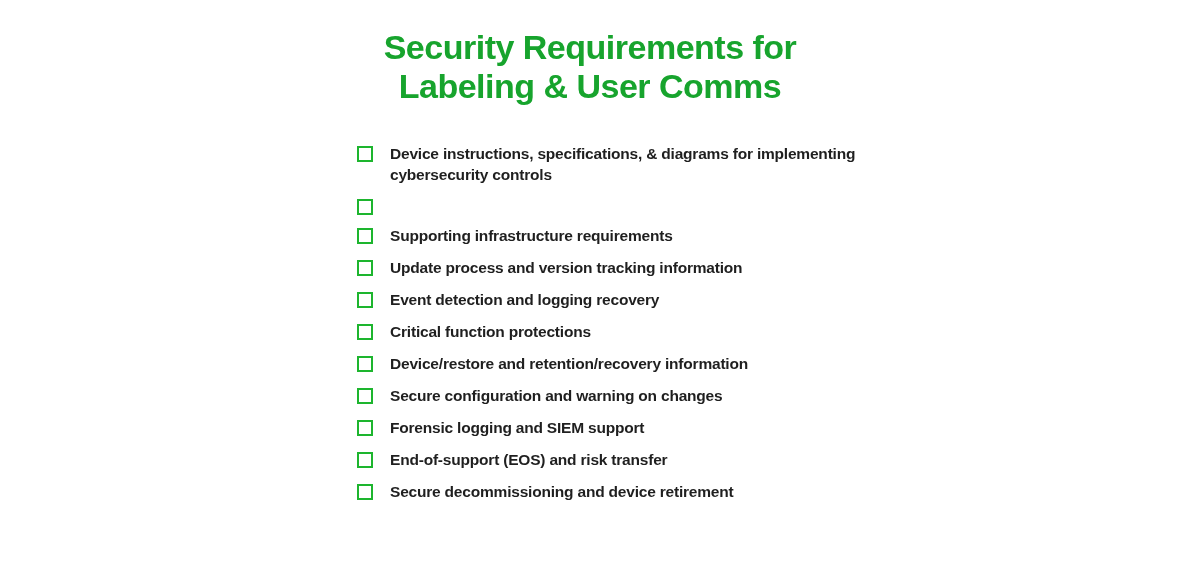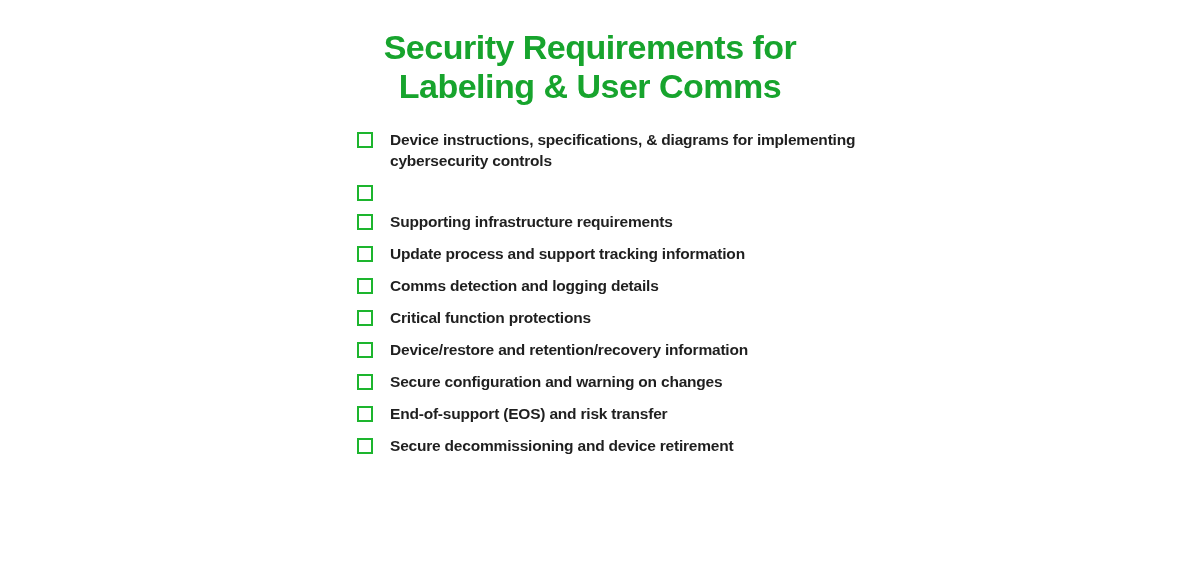--- a/index.html
+++ b/index.html
@@ -28,21 +28,21 @@
     color: var(--accent-green);
     font-size: 34px;
     line-height: 39px;
     font-weight: 700;
     letter-spacing: -0.5px;
   }
   .title .line { display: block; }
 
   .req-list {
     list-style: none;
-    margin-top: 23px;
+    margin-top: 37px;
     margin-left: 358px;
   }
 
   .req-item {
     display: flex;
     align-items: flex-start;
     margin-bottom: 11px;
   }
 
   .bullet {
@@ -101,40 +101,44 @@
     </li>
     <li class="req-item">
       <span class="bullet"></span>
     </li>
     <li class="req-item">
       <span class="bullet"></span>
       <span class="req-text">Supporting infrastructure requirements</span>
     </li>
     <li class="req-item">
       <span class="bullet"></span>
-      <span class="req-text">Update process and support tracking information</span>
+      <span class="req-text">Update process and version tracking information</span>
     </li>
     <li class="req-item">
       <span class="bullet"></span>
-      <span class="req-text">Comms detection and logging details</span>
+      <span class="req-text">Event detection and logging recovery</span>
     </li>
     <li class="req-item">
       <span class="bullet"></span>
       <span class="req-text">Critical function protections</span>
     </li>
     <li class="req-item">
       <span class="bullet"></span>
       <span class="req-text">Device/restore and retention/recovery information</span>
     </li>
     <li class="req-item">
       <span class="bullet"></span>
       <span class="req-text">Secure configuration and warning on changes</span>
     </li>
     <li class="req-item">
       <span class="bullet"></span>
+      <span class="req-text">Forensic logging and SIEM support</span>
+    </li>
+    <li class="req-item">
+      <span class="bullet"></span>
       <span class="req-text">End-of-support (EOS) and risk transfer</span>
     </li>
     <li class="req-item">
       <span class="bullet"></span>
       <span class="req-text">Secure decommissioning and device retirement</span>
     </li>
   </ul>
 
 </div>
 

